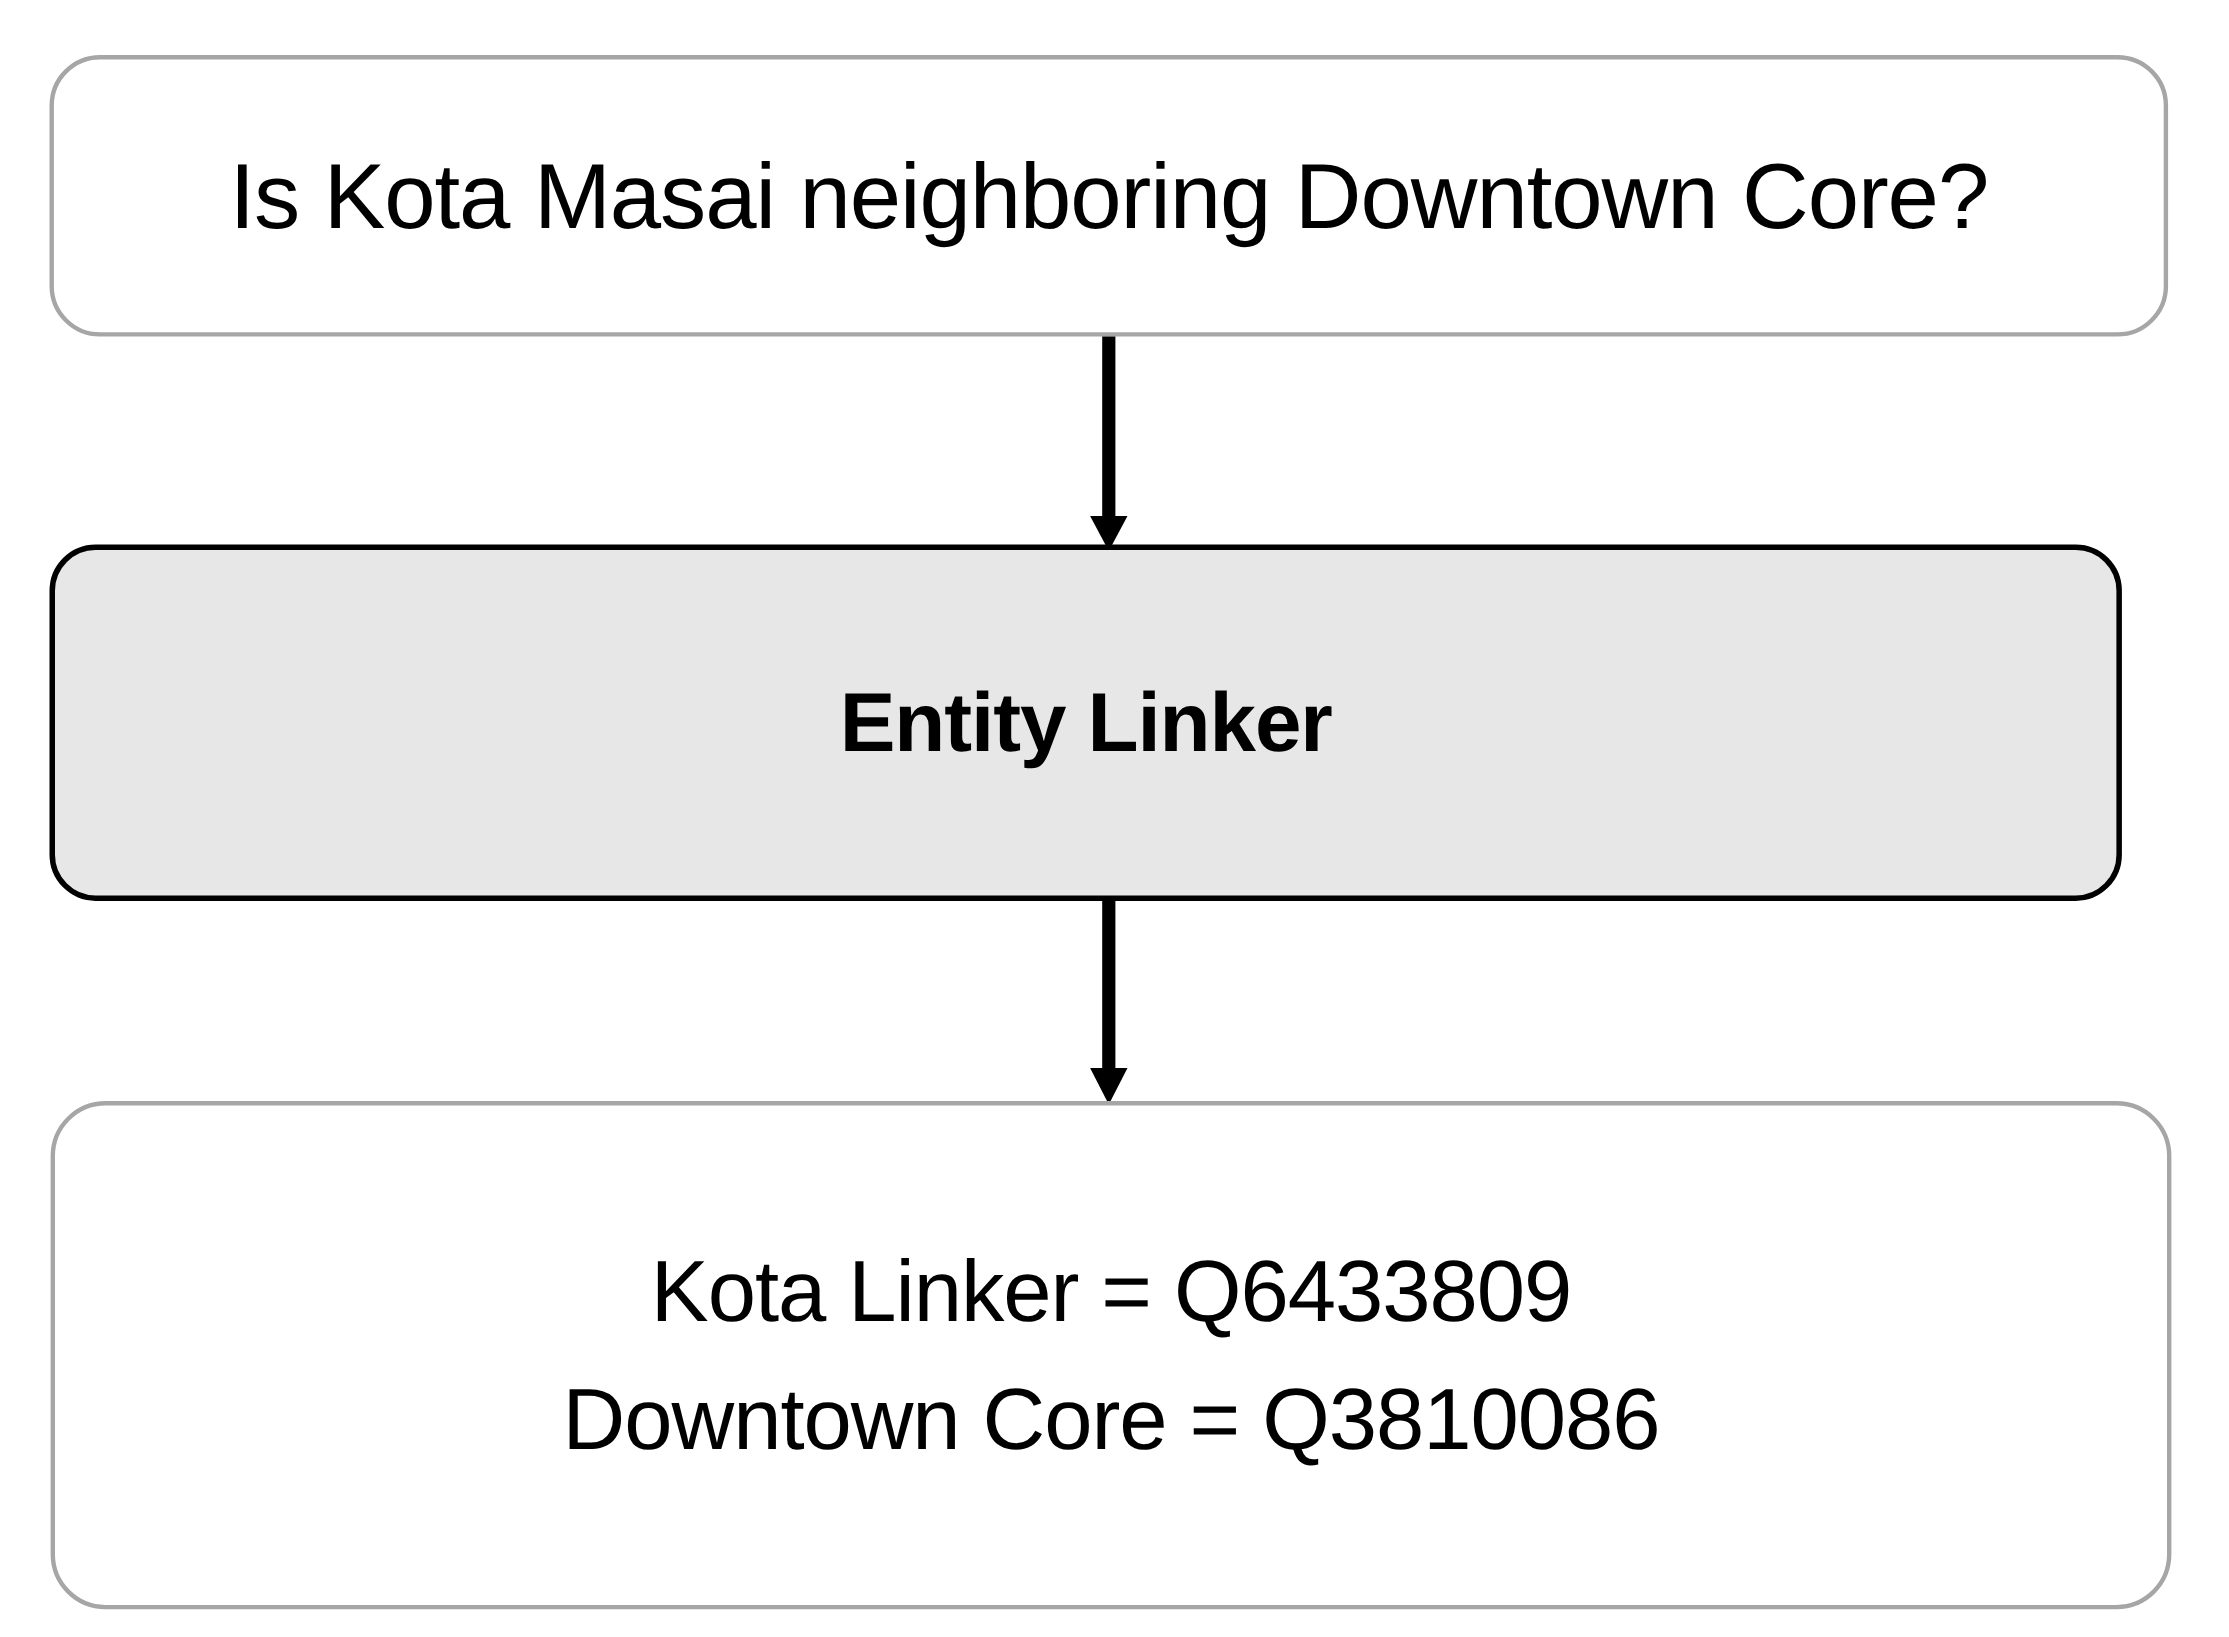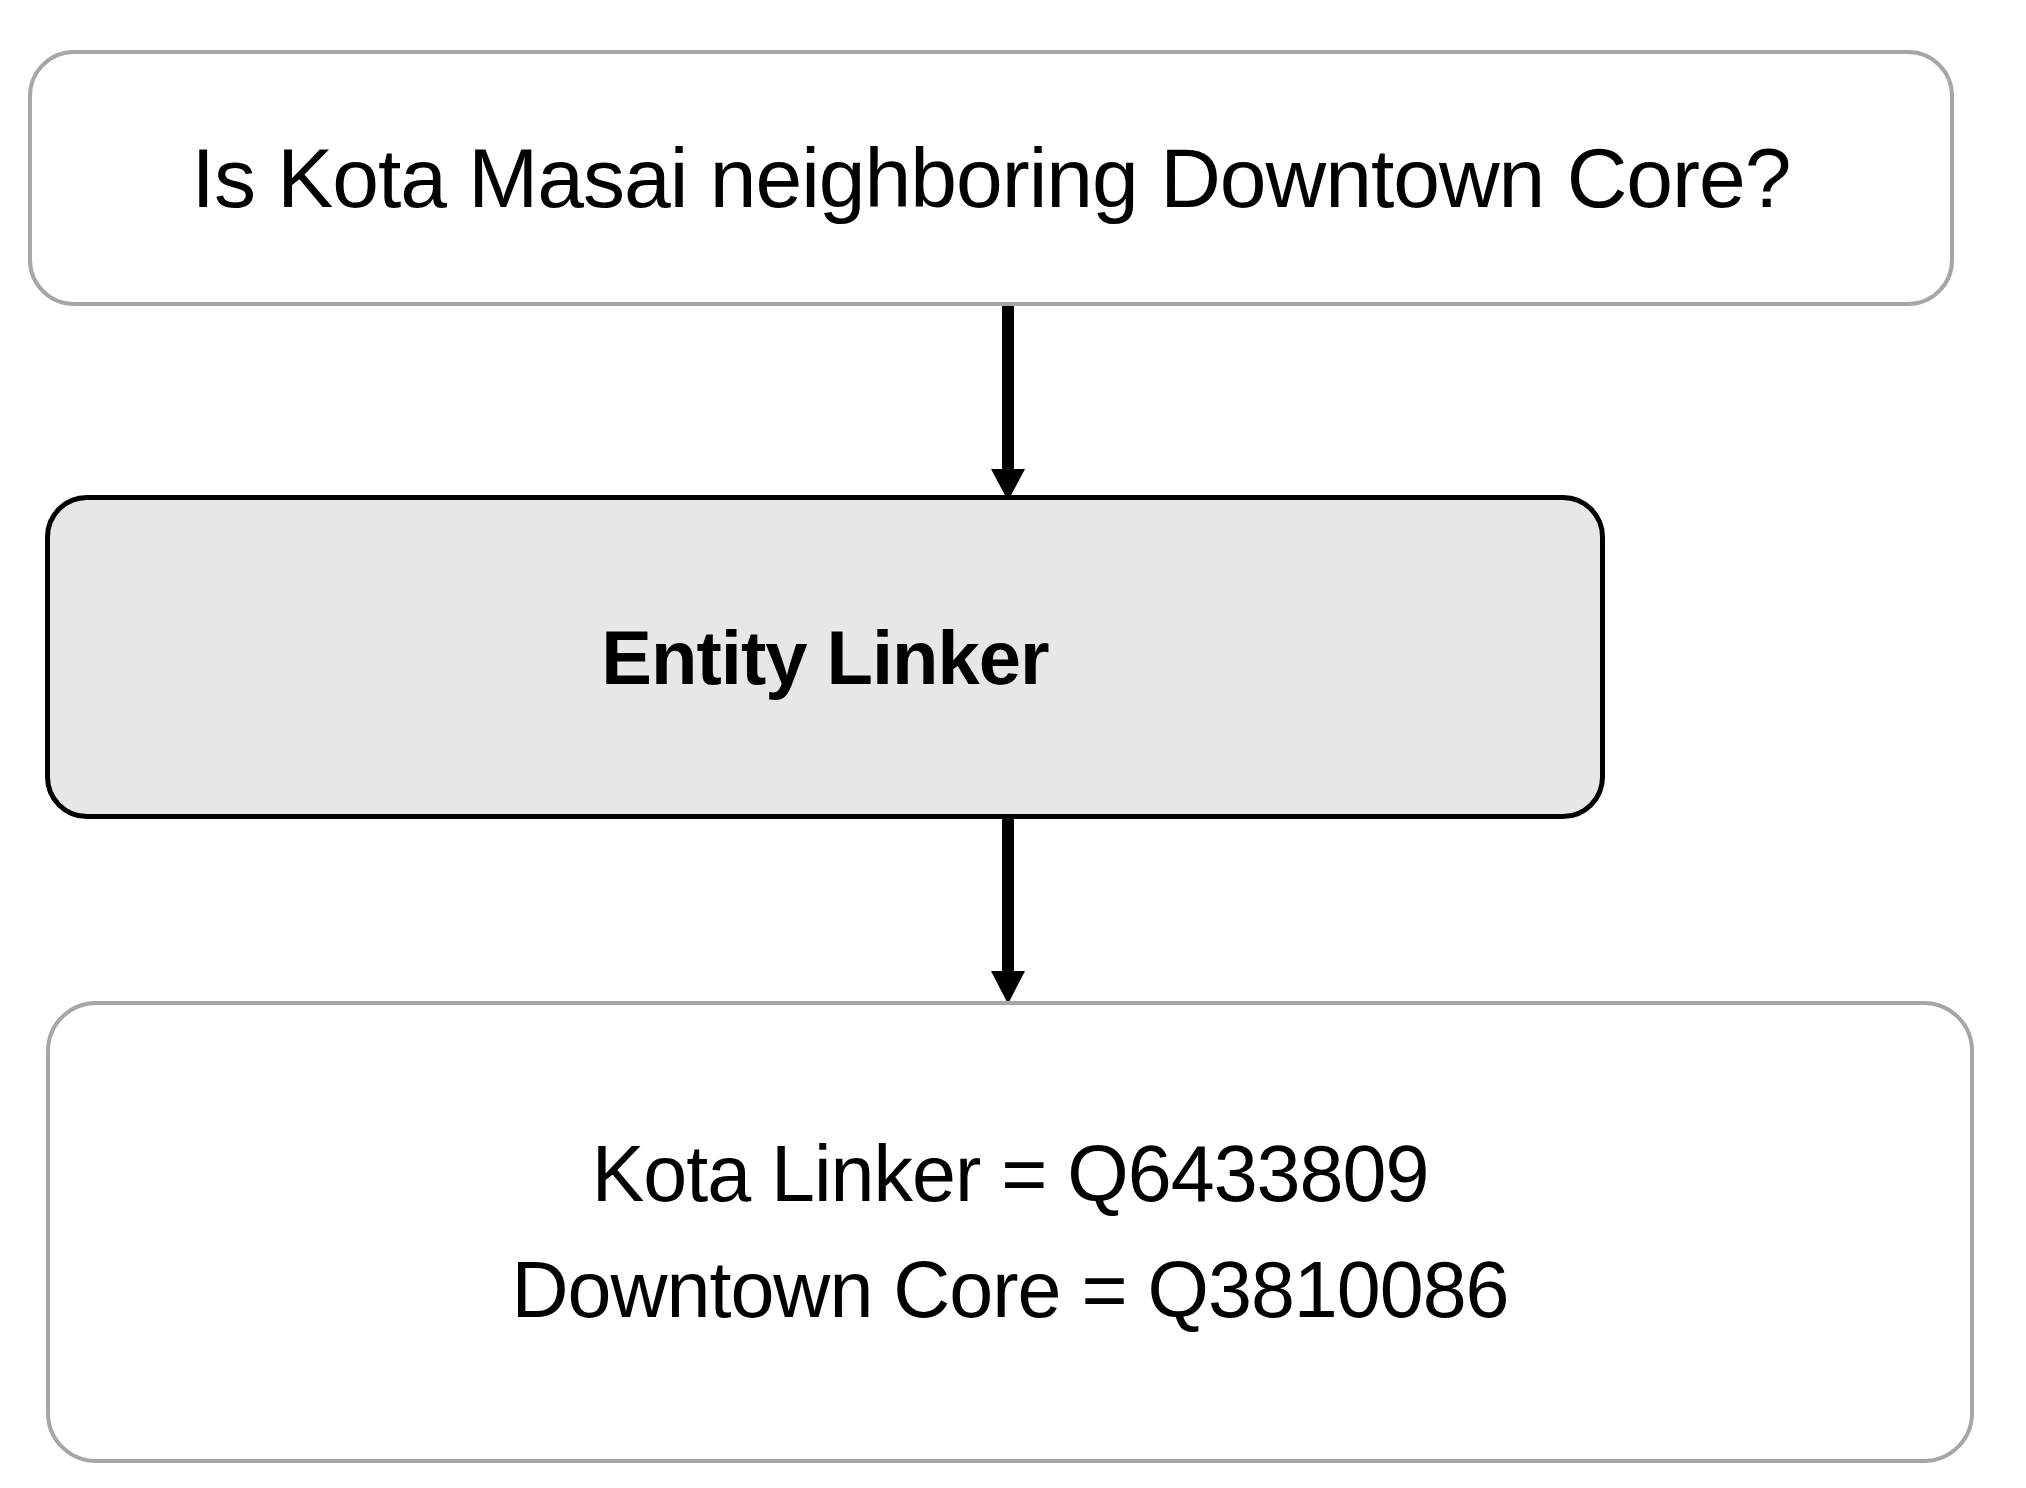--- a/index.html
+++ b/index.html
@@ -28,32 +28,32 @@
     position: absolute;
     box-sizing: border-box;
     display: flex;
     align-items: center;
     justify-content: center;
     text-align: center;
     background: var(--bg-color);
     letter-spacing: -1px;
   }
   .question-box {
-    left: 28px;
+    left: 45px;
     top: 50px;
     width: 1926px;
     height: 256px;
     border: 4px solid var(--border-gray);
     border-radius: 46px;
     font-size: 84px;
   }
   .process-box {
     left: 45px;
     top: 495px;
-    width: 1560px;
+    width: 1884px;
     height: 324px;
     border: 5px solid var(--process-border);
     border-radius: 42px;
     background: var(--process-fill);
     font-size: 76px;
     font-weight: bold;
   }
   .result-box {
     left: 46px;
     top: 1001px;

